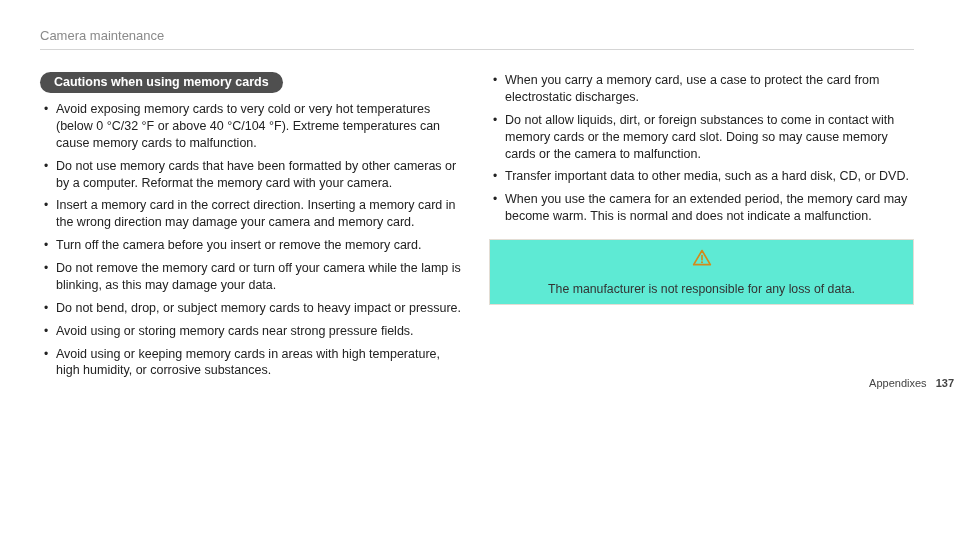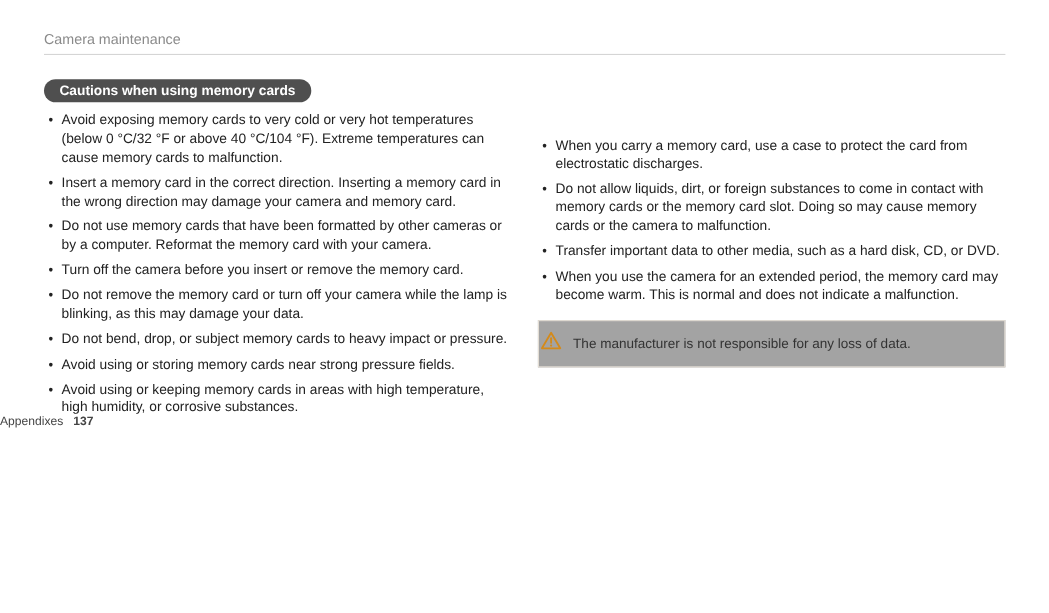--- a/index.html
+++ b/index.html
@@ -13,21 +13,20 @@
   .header {
     font-size: 13px;
     color: #8a8a8a;
     padding-bottom: 6px;
     border-bottom: 1px solid #d5d5d5;
     margin-bottom: 22px;
   }
   .columns {
     display: flex;
     gap: 24px;
-    align-items: center;
   }
   .col {
     width: 50%;
   }
   .pill {
     display: inline-block;
     background: #4f4f4f;
     color: #fff;
     font-size: 12.5px;
     font-weight: 600;
@@ -50,40 +49,41 @@
   ul.bullets > li::before {
     content: "•";
     position: absolute;
     left: 0;
     top: 0;
     color: #222;
     font-size: 12px;
   }
   .warning-box {
     margin-top: 14px;
-    background: #a3a3a3;
+    background: #5eead4;
     border: 1px solid #e3ddd4;
-    padding: 8px 1px;
+    padding: 8px 18px;
     display: flex;
     align-items: center;
     gap: 10px;
+    flex-direction: column;
   }
   .warning-box .text {
     font-size: 12.3px;
     color: #333;
   }
   .warn-icon {
     flex: 0 0 auto;
   }
   .footer {
     position: absolute;
     bottom: 16px;
     left: 0;
     width: 100%;
-    text-align: left;
+    text-align: right;
     font-size: 11px;
     color: #444;
   }
   .footer .pnum {
     font-weight: 700;
     margin-left: 6px;
   }
 </style>
 </head>
 <body>
@@ -93,22 +93,22 @@
   <div class="header">
     <span>Camera maintenance</span>
   </div>
 
   <div class="columns">
 
     <div class="col">
       <div class="pill">Cautions when using memory cards</div>
       <ul class="bullets">
         <li>Avoid exposing memory cards to very cold or very hot temperatures (below 0 °C/32 °F or above 40 °C/104 °F). Extreme temperatures can cause memory cards to malfunction.</li>
+        <li>Do not use memory cards that have been formatted by other cameras or by a computer. Reformat the memory card with your camera.</li>
         <li>Insert a memory card in the correct direction. Inserting a memory card in the wrong direction may damage your camera and memory card.</li>
-        <li>Do not use memory cards that have been formatted by other cameras or by a computer. Reformat the memory card with your camera.</li>
         <li>Turn off the camera before you insert or remove the memory card.</li>
         <li>Do not remove the memory card or turn off your camera while the lamp is blinking, as this may damage your data.</li>
         <li>Do not bend, drop, or subject memory cards to heavy impact or pressure.</li>
         <li>Avoid using or storing memory cards near strong pressure fields.</li>
         <li>Avoid using or keeping memory cards in areas with high temperature, high humidity, or corrosive substances.</li>
       </ul>
     </div>
 
     <div class="col">
       <ul class="bullets">

